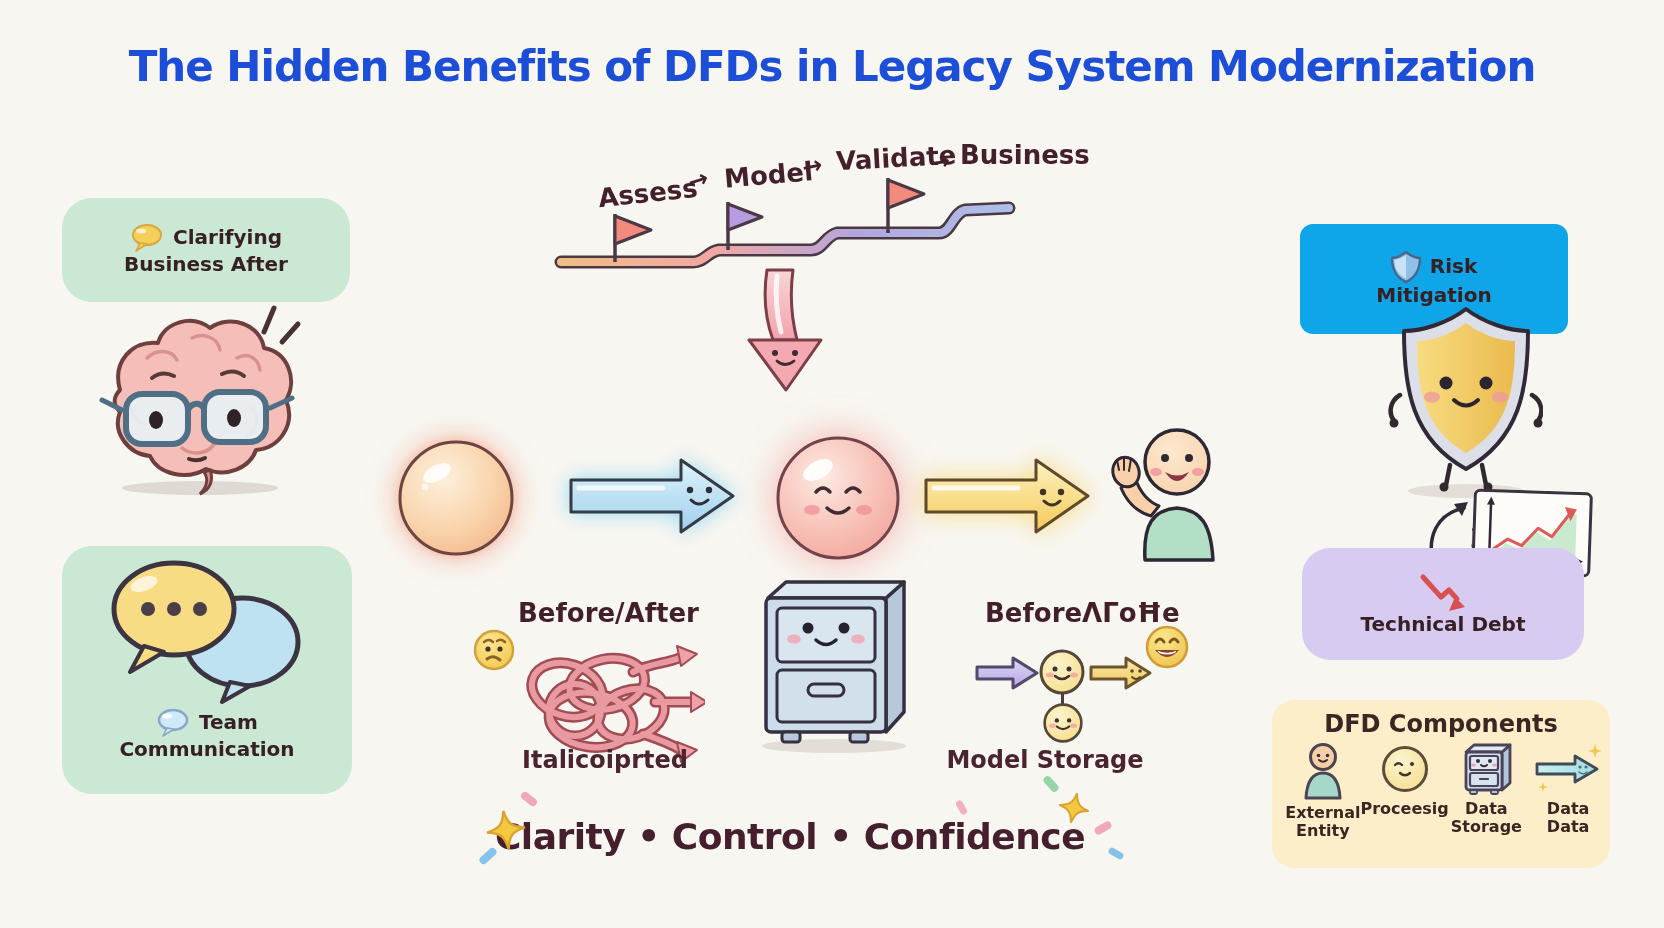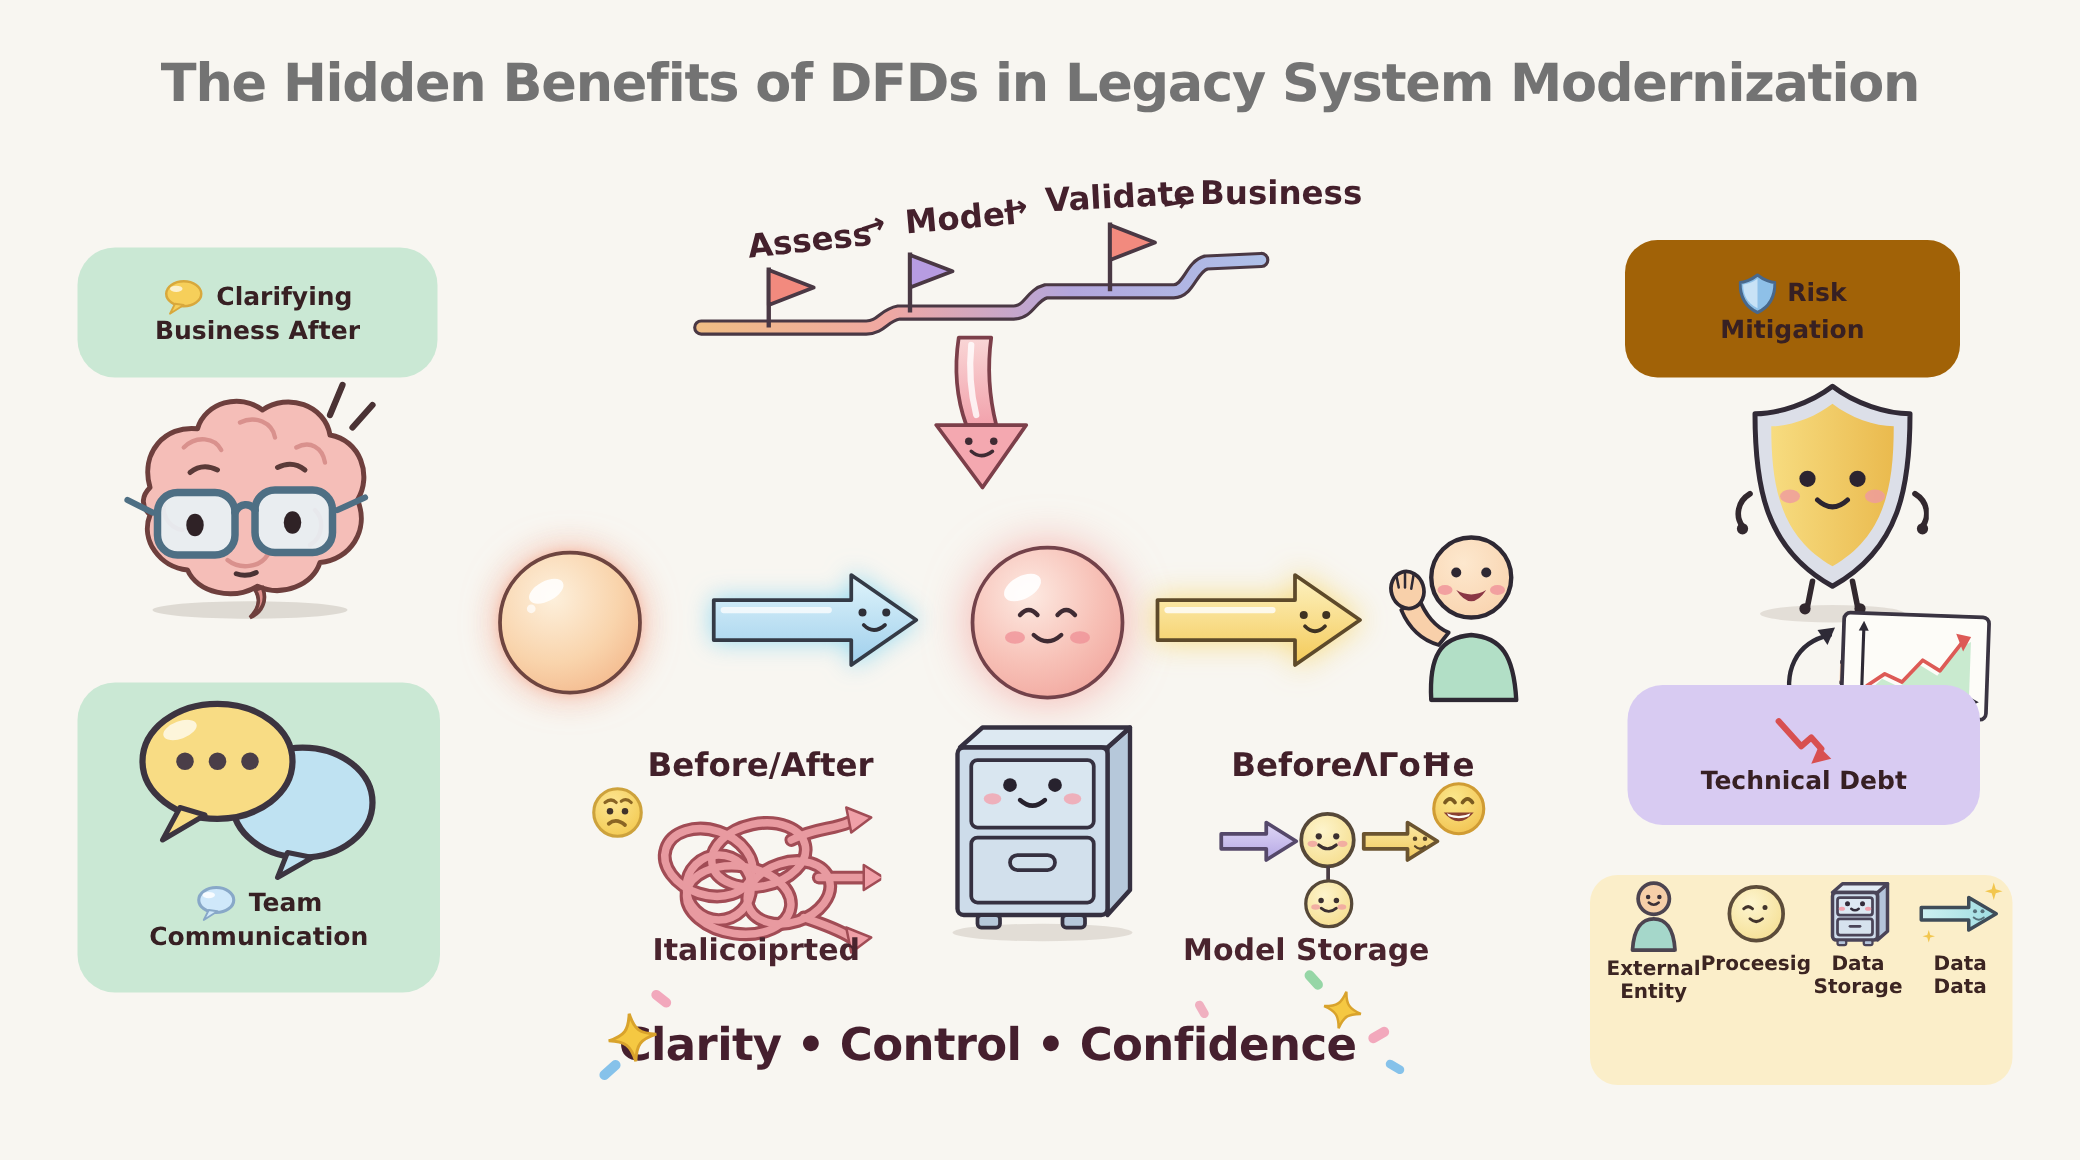--- a/index.html
+++ b/index.html
@@ -1,25 +1,25 @@
 <!DOCTYPE html>
 <html><head>
 <meta charset="utf-8">
 <style>
   html,body{margin:0;padding:0;background:#e8e4dc;}
   .canvas{position:relative;width:1664px;height:928px;background:#f8f6f1;overflow:hidden;
           font-family:"DejaVu Sans",sans-serif;color:#3a2025;}
   .abs{position:absolute;}
   .title{position:absolute;left:0;top:42px;width:100%;text-align:center;font-size:42px;
-         font-weight:bold;color:#737373;letter-spacing:-1px;white-space:nowrap;}
+         font-weight:bold;color:#1d4ed8;letter-spacing:-1px;white-space:nowrap;}
   .card{position:absolute;display:flex;flex-direction:column;align-items:center;justify-content:center;
         font-weight:bold;font-size:20px;line-height:1.18;text-align:center;color:#372023;}
   .card .row{display:flex;align-items:center;gap:9px;}
   .green{background:#cae8d4;border-radius:30px;}
-  .peach{background:#a16207;border-radius:26px;}
+  .peach{background:#0ea5e9;border-radius:13px;margin-top:32px;}
   .purple{background:#d8cbf2;border-radius:28px;}
   .cream{background:#fbeec9;border-radius:22px;}
   .tl-label{position:absolute;font-weight:bold;font-size:26px;color:#44202c;white-space:nowrap;}
   .tl-arrow{position:absolute;font-weight:bold;font-size:24px;color:#44202c;}
   .ba-title{position:absolute;font-weight:bold;font-size:26px;color:#42202a;white-space:nowrap;}
   .caption{position:absolute;font-weight:bold;font-size:24px;color:#4a242e;text-align:center;}
   .tagline{position:absolute;left:380px;top:816px;width:820px;text-align:center;
            font-size:36px;font-weight:bold;color:#451f2e;letter-spacing:-0.5px;white-space:nowrap;}
   .dfd-title{font-weight:bold;font-size:24px;color:#3c2522;text-align:center;margin-top:10px;}
   .dfd-row{display:flex;justify-content:space-around;align-items:flex-start;padding:4px 1px 0 10px;}
@@ -426,20 +426,21 @@
     <div class="row">
       <svg width="48" height="42" viewBox="0 0 48 42">
         <path d="M 4 6 L 22 26 L 30 19 L 38 28" fill="none" stroke="#d85050" stroke-width="5" stroke-linecap="round" stroke-linejoin="round"></path>
         <path d="M 36 26 L 46 36 L 30 40 Z" fill="#d85050"></path>
       </svg>
     </div>
     <div>Technical Debt</div>
   </div>
 
   <div class="cream abs" style="left:1272px;top:700px;width:338px;height:168px;">
+    <div class="dfd-title">DFD Components</div>
     <div class="dfd-row">
 
       <div class="dfd-col">
         <svg width="48" height="58" viewBox="0 0 48 58">
           <path d="M 7 56 C 8 38 15 31 24 31 C 33 31 40 38 41 56 Z" fill="#a5d7ca" stroke="#4c4450" stroke-width="3" stroke-linejoin="round"></path>
           <circle cx="24" cy="15" r="12.5" fill="#f6cfa8" stroke="#4c4450" stroke-width="3"></circle>
           <circle cx="19.5" cy="13.5" r="1.8" fill="#3a3038"></circle>
             <circle cx="28.5" cy="13.5" r="1.8" fill="#3a3038"></circle>
           <path d="M 20 18 Q 24 21.5 28 18" fill="none" stroke="#3a3038" stroke-width="2" stroke-linecap="round"></path>
         </svg>

